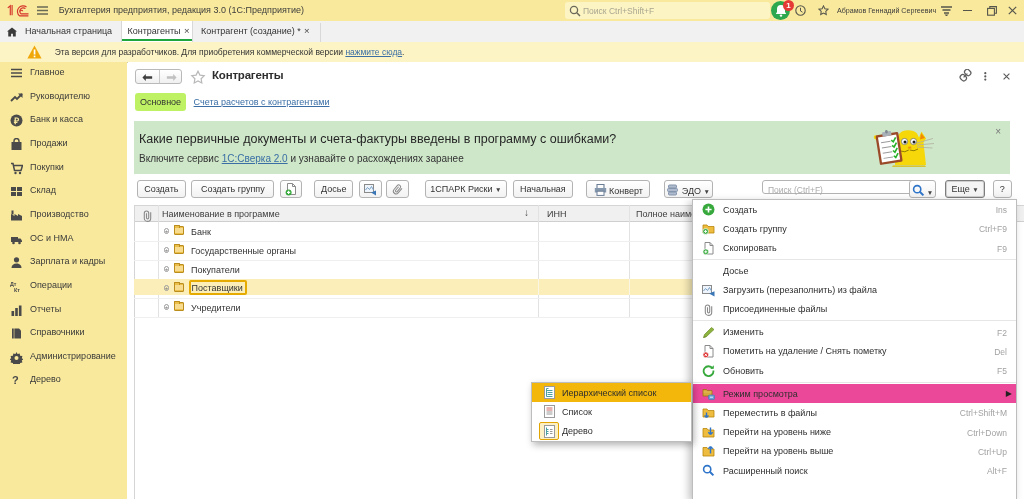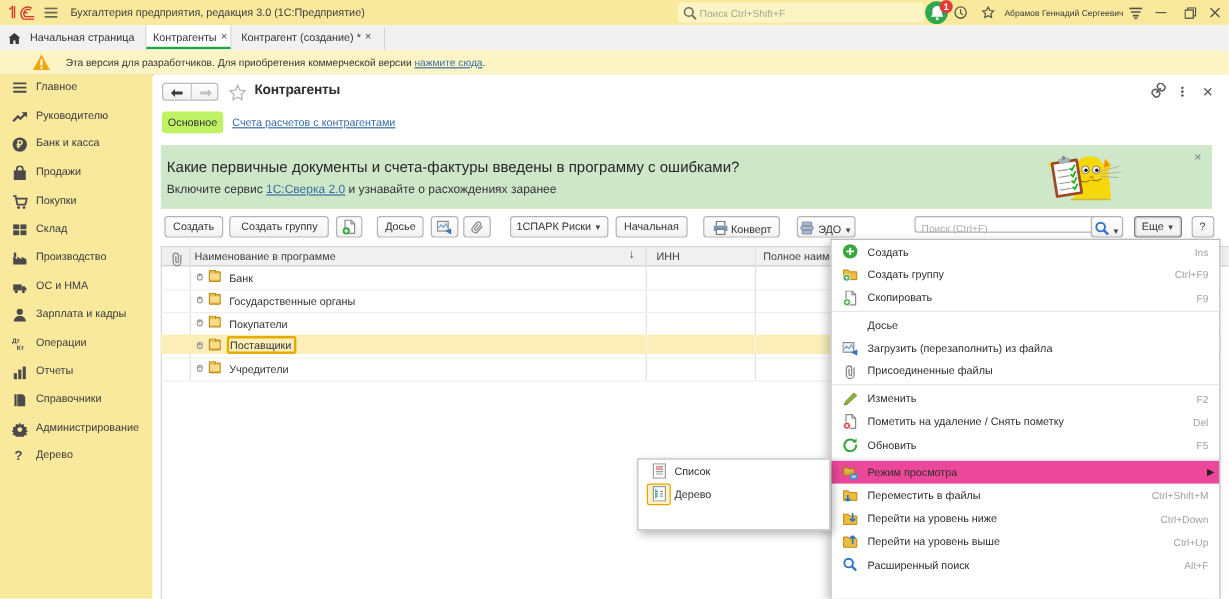--- a/index.html
+++ b/index.html
@@ -531,20 +531,28 @@
   <div class="mi">
       <svg class="mic" viewBox="0 0 13 13">
         <circle cx="5.2" cy="5.2" r="3.6" fill="none" stroke="#2e74c9" stroke-width="1.6"></circle>
         <path d="M7.8 7.8l3.6 3.6" stroke="#2e74c9" stroke-width="2"></path>
       </svg>
       <span class="mtx">Расширенный поиск</span>
       <span class="msc">Alt+F</span>
     </div>
 </div>
 <div id="submenu">
+  <div class="smi hl">
+      <svg class="sic" viewBox="0 0 13 13">
+        <rect x="1.5" y="0.5" width="10" height="12" fill="#fff" stroke="#9a9a9a"></rect>
+        <path d="M3.5 2.5h2M3.5 4.5h6M4.5 6.5h5M4.5 8.5h5M3.5 10.5h6" stroke="#4aa0a0" stroke-width="1"></path>
+        <path d="M3.5 2.5v8" stroke="#4aa0a0" stroke-width="1"></path>
+      </svg>
+      <span class="stx">Иерархический список</span>
+    </div>
   <div class="smi">
       <svg class="sic" viewBox="0 0 13 13">
         <rect x="1.5" y="0.5" width="10" height="12" fill="#fff" stroke="#9a9a9a"></rect>
         <path d="M3.5 3h6M3.5 5h6" stroke="#c66" stroke-width="1"></path>
         <path d="M3.5 7h6M3.5 9h6" stroke="#999" stroke-width="1"></path>
       </svg>
       <span class="stx">Список</span>
     </div>
   <div class="smi">
       <div class="selic"></div>

